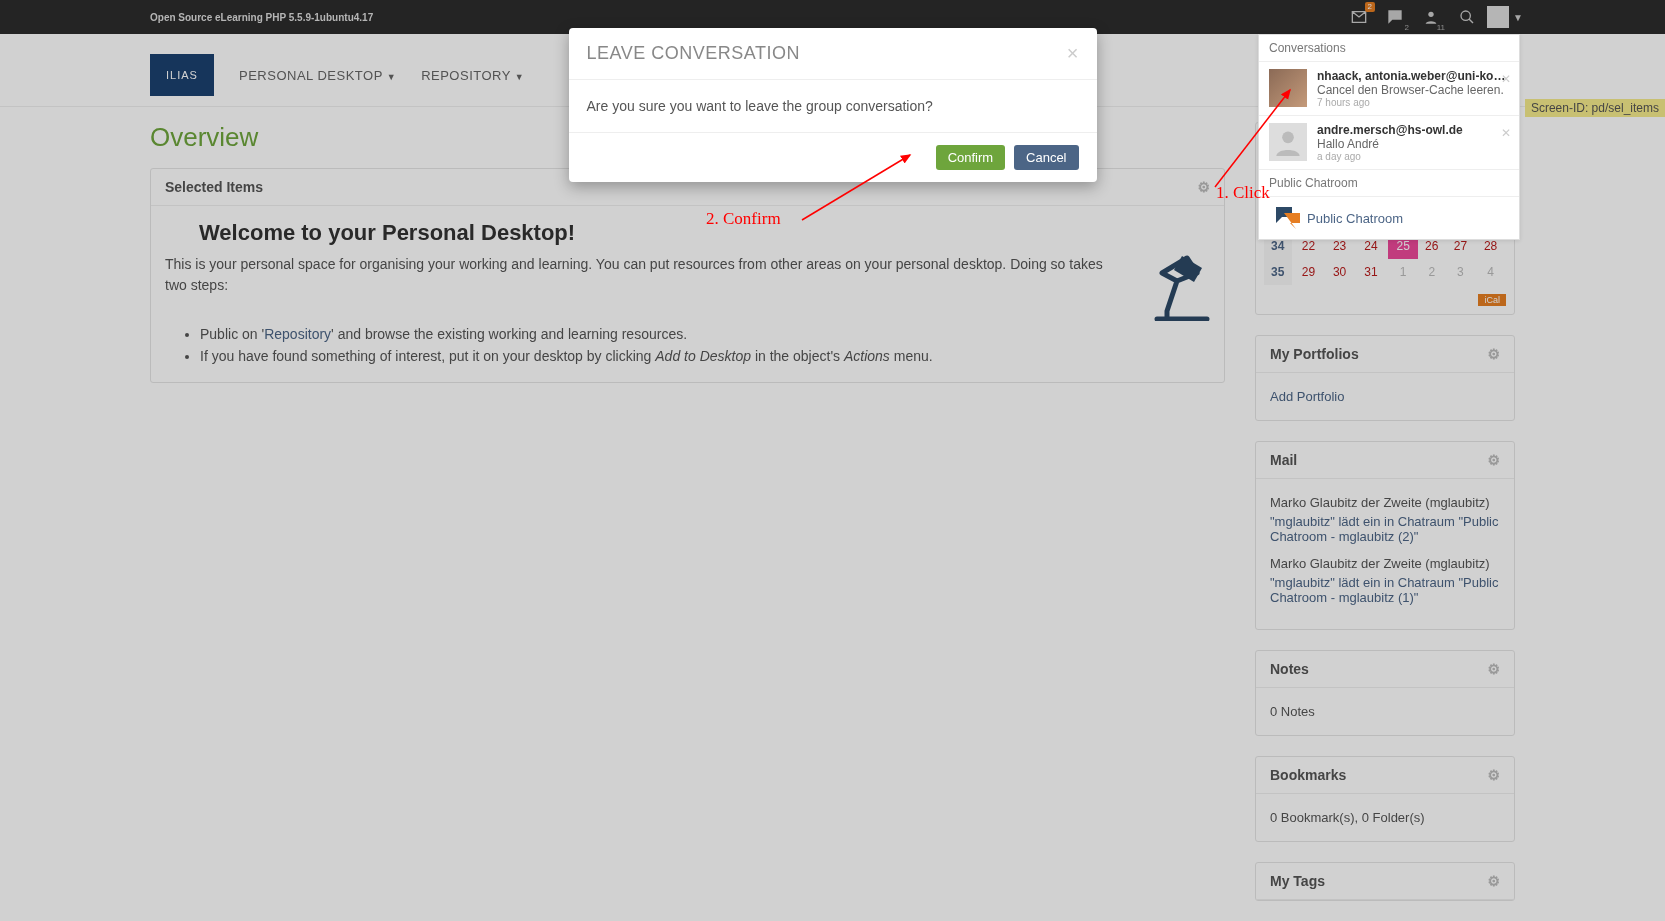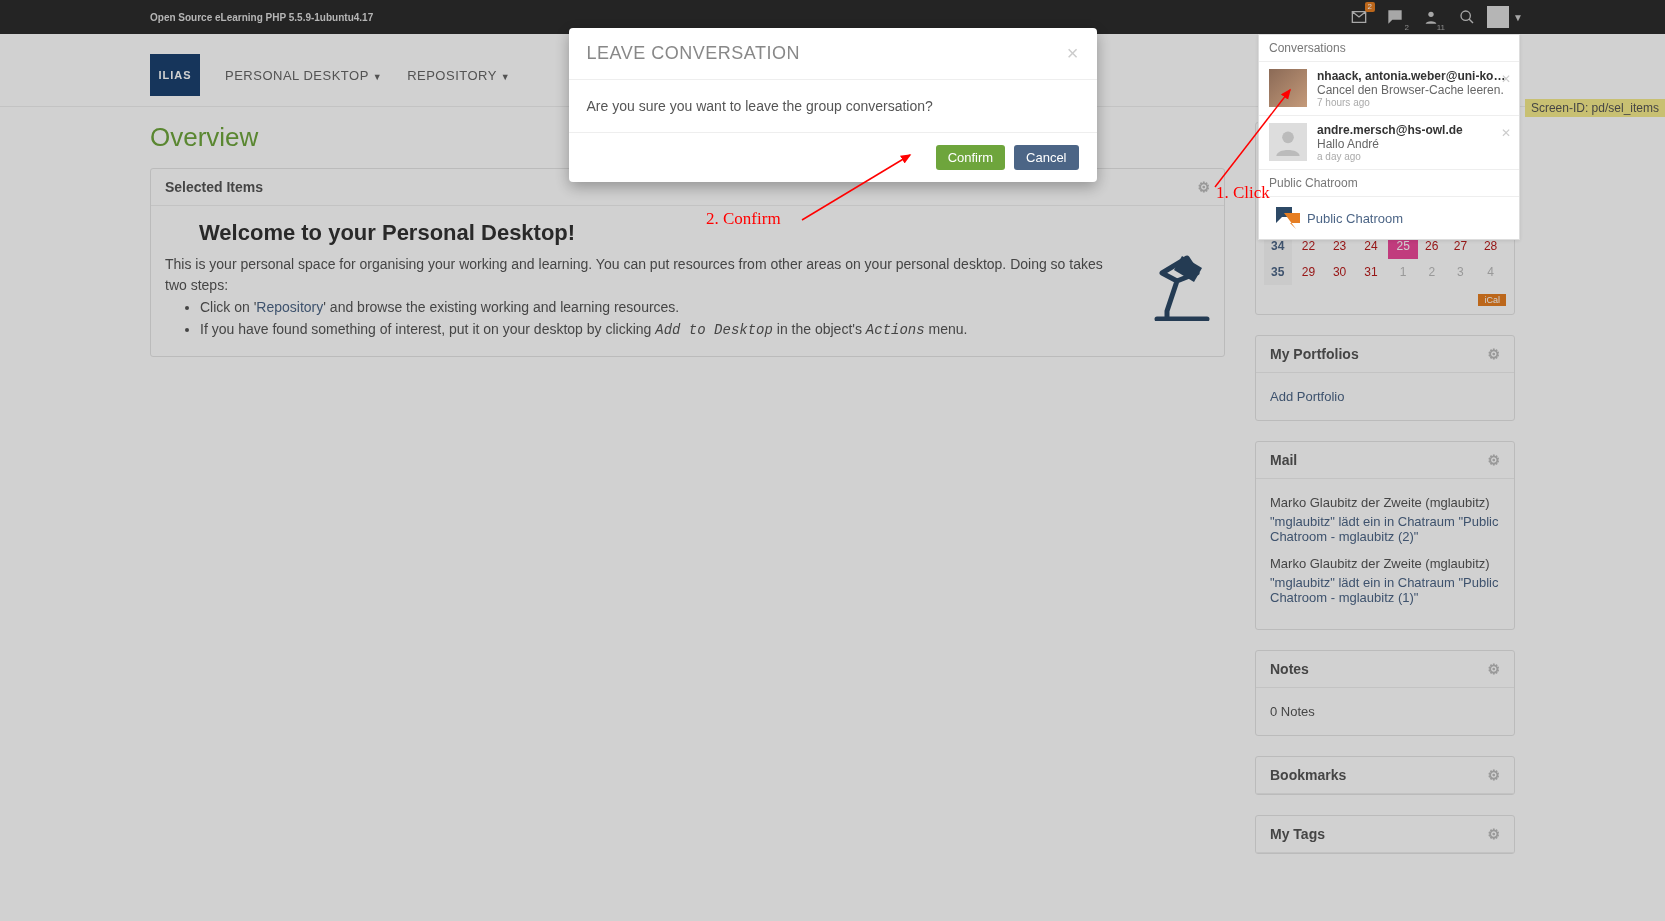--- a/index.html
+++ b/index.html
@@ -10,40 +10,40 @@
 .topbar-right { position: absolute; right: 140px; top: 0; display: flex; height: 34px; }
 .topbar-icon { width: 36px; height: 34px; display: flex; align-items: center; justify-content: center; color: #ccc; position: relative; cursor: pointer; }
 .topbar-icon svg { width: 16px; height: 16px; fill: #ccc; }
 .topbar-badge { position: absolute; top: 2px; right: 2px; background: #e67e22; color: #fff; font-size: 8px; padding: 0 3px; border-radius: 2px; line-height: 10px; }
 .topbar-sub { position: absolute; bottom: 2px; right: 4px; font-size: 8px; color: #aaa; }
 .topbar-avatar { width: 40px; height: 34px; display: flex; align-items: center; justify-content: center; cursor: pointer; }
 .topbar-avatar-img { width: 22px; height: 22px; background: #ddd; }
 .topbar-caret { color: #ccc; font-size: 10px; margin-left: 4px; }
 
 .navbar { background: #fff; border-bottom: 1px solid #eee; padding: 20px 0 10px 150px; display: flex; align-items: center; }
-.logo { width: 50px; height: 42px; background: #1b4170; color: #fff; display: flex; align-items: center; justify-content: center; font-size: 11px; font-weight: bold; margin-right: 25px; letter-spacing: 1px; }
+.logo { width: 64px; height: 42px; background: #1b4170; color: #fff; display: flex; align-items: center; justify-content: center; font-size: 11px; font-weight: normal; margin-right: 25px; letter-spacing: 1px; }
 .nav-item { color: #666; font-size: 13px; margin-right: 25px; cursor: pointer; letter-spacing: 0.5px; }
 .nav-caret { font-size: 9px; }
 
 .container { padding: 15px 150px 40px 150px; display: flex; gap: 30px; }
 .main { flex: 1; }
 .sidebar { width: 260px; }
 
 .page-title { color: #6ea53c; font-size: 26px; font-weight: 300; margin-bottom: 15px; }
 
 .panel { border: 1px solid #e5e5e5; border-radius: 3px; margin-bottom: 20px; background: #fff; }
 .panel-header { padding: 10px 14px; border-bottom: 1px solid #eee; font-weight: bold; color: #555; display: flex; justify-content: space-between; align-items: center; }
 .panel-body { padding: 14px; }
 .panel-gear { color: #bbb; cursor: pointer; }
 
 .welcome-title { font-size: 22px; color: #333; margin-bottom: 8px; margin-left: 34px; }
-.welcome-text { color: #555; line-height: 1.5; margin-bottom: 0; }
+.welcome-text { color: #555; line-height: 1.5; margin-bottom: 27px; }
 .welcome-list { margin-left: 35px; color: #555; line-height: 1.6; }
 .welcome-list a { color: #4c6586; text-decoration: none; }
-.welcome-list i { font-style: italic; font-family: Liberation Mono, monospace; }
+.welcome-list i { font-style: italic; }
 
 .lamp { position: absolute; right: 12px; top: 45px; }
 .main-panel-body { position: relative; padding-right: 110px; min-height: 120px; }
 
 .calendar { width: 100%; border-collapse: collapse; font-size: 12px; }
 .calendar th { color: #777; font-weight: bold; padding: 5px 2px; text-align: center; }
 .calendar td { text-align: center; padding: 6px 2px; color: #b91c1c; cursor: pointer; }
 .calendar .week-num { color: #4c6586; font-weight: bold; background: #f7f7f7; }
 .calendar .other-month { color: #bbb; }
 .calendar .today { background: #ec4899; color: #fff; }
@@ -135,21 +135,21 @@
 
     <div class="panel">
       <div class="panel-header">
         <span>Selected Items</span>
         <span class="panel-gear">⚙</span>
       </div>
       <div class="panel-body main-panel-body">
         <h2 class="welcome-title">Welcome to your Personal Desktop!</h2>
         <p class="welcome-text">This is your personal space for organising your working and learning. You can put resources from other areas on your personal desktop. Doing so takes two steps:</p>
         <ul class="welcome-list">
-          <li><span>Click on '</span><a href="#">Repository</a><span>' and browse the existing working and learning resources.</span></li>
+          <li><span>Public on '</span><a href="#">Repository</a><span>' and browse the existing working and learning resources.</span></li>
           <li><span>If you have found something of interest, put it on your desktop by clicking </span><i>Add to Desktop</i><span> in the object's </span><i>Actions</i><span> menu.</span></li>
         </ul>
         <svg class="lamp" width="60" height="70" viewBox="0 0 60 70">
             <path d="M5 68 h50 M15 68 v-8 l10-30 l-15-8 l25-15 l10 15 l-20 8" fill="none" stroke="#2d4966" stroke-width="5" stroke-linecap="round" stroke-linejoin="round"></path>
             <path d="M30 5 l20 12 l-8 14 l-20-12 z" fill="#2d4966"></path>
           </svg>
       </div>
     </div>
   </div>
 
@@ -260,20 +260,23 @@
         </div>
       <div class="panel-body">
           <div class="side-text">0 Notes</div>
         </div>
     </div>
 
     <div class="panel">
       <div class="panel-header">
           <span>Bookmarks</span>
           <span class="panel-gear">⚙</span>
+        </div>
+      <div class="panel-body">
+          <div class="side-text">0 Bookmark(s), 0 Folder(s)</div>
         </div>
     </div>
 
     <div class="panel">
       <div class="panel-header">
           <span>My Tags</span>
           <span class="panel-gear">⚙</span>
         </div>
     </div>
   </div>

